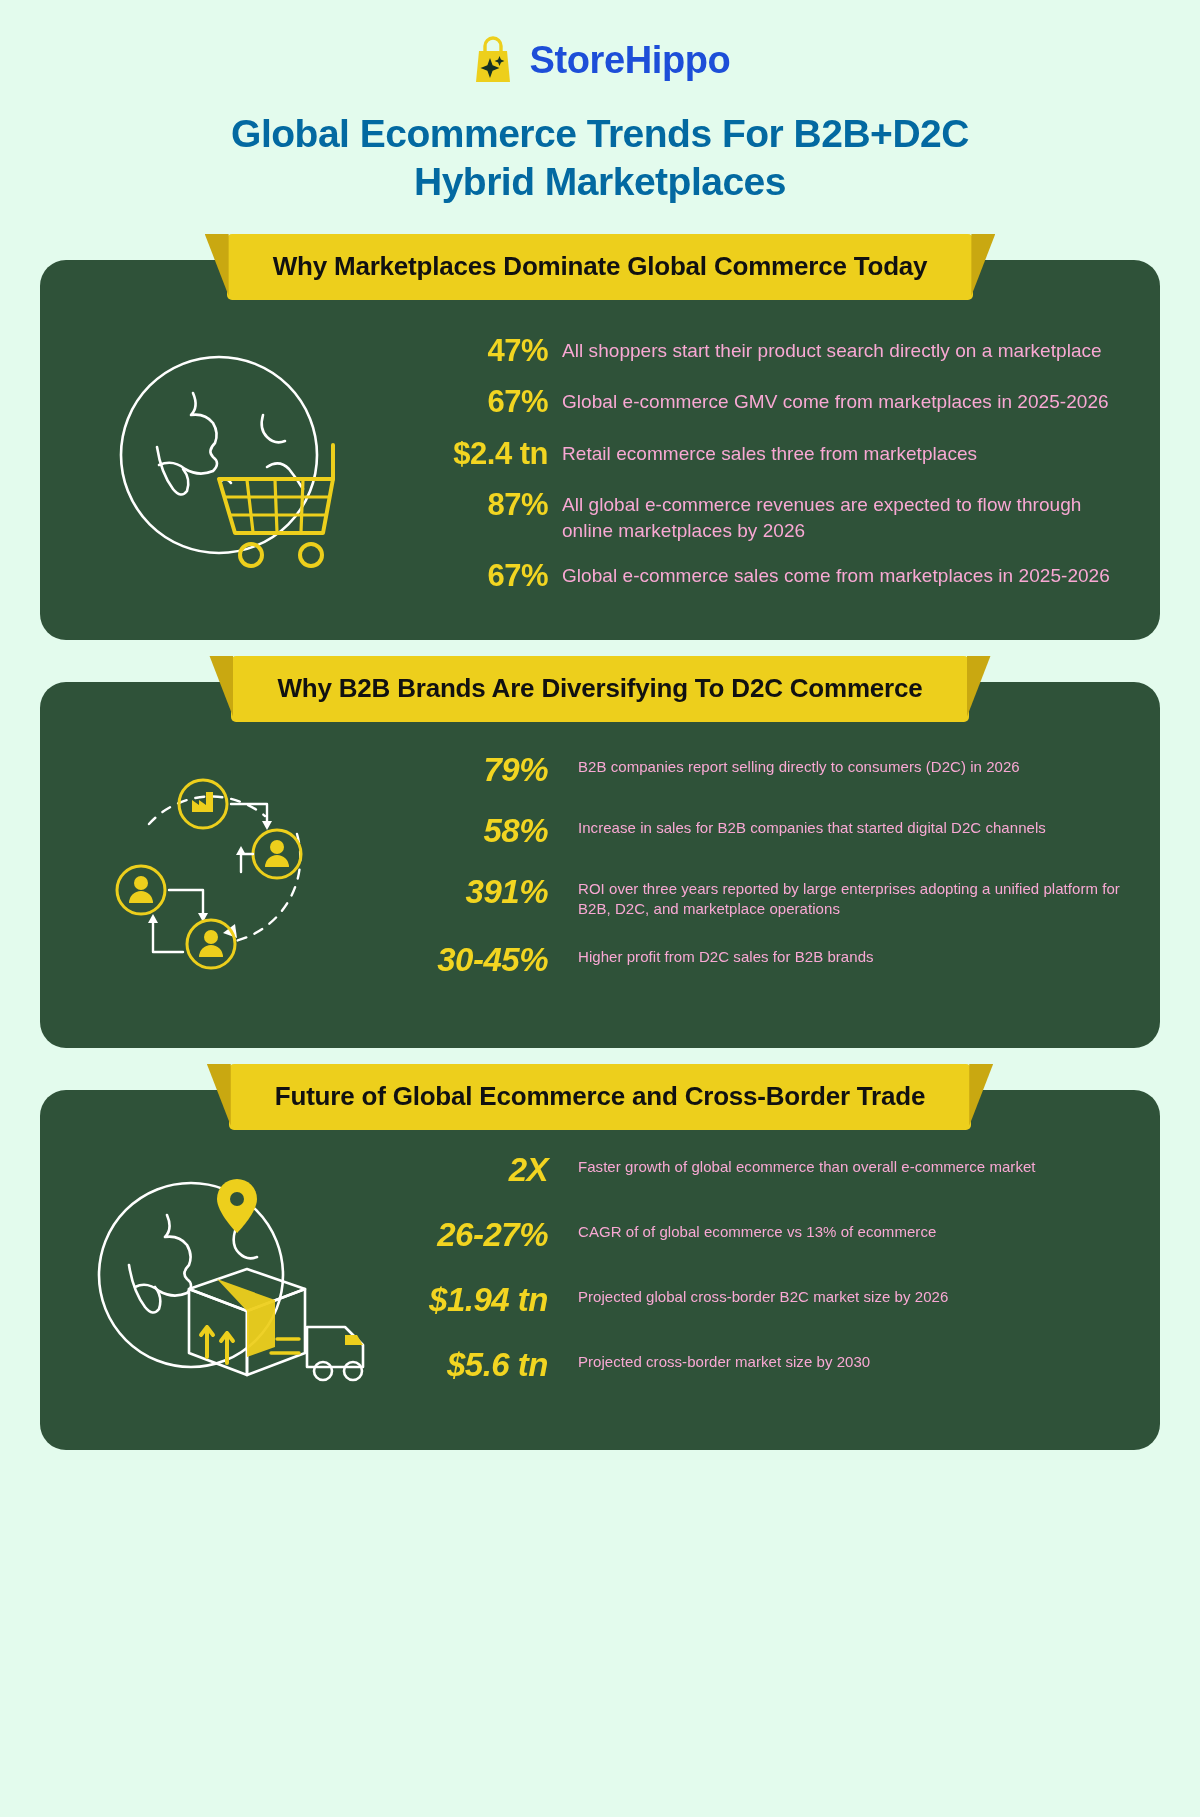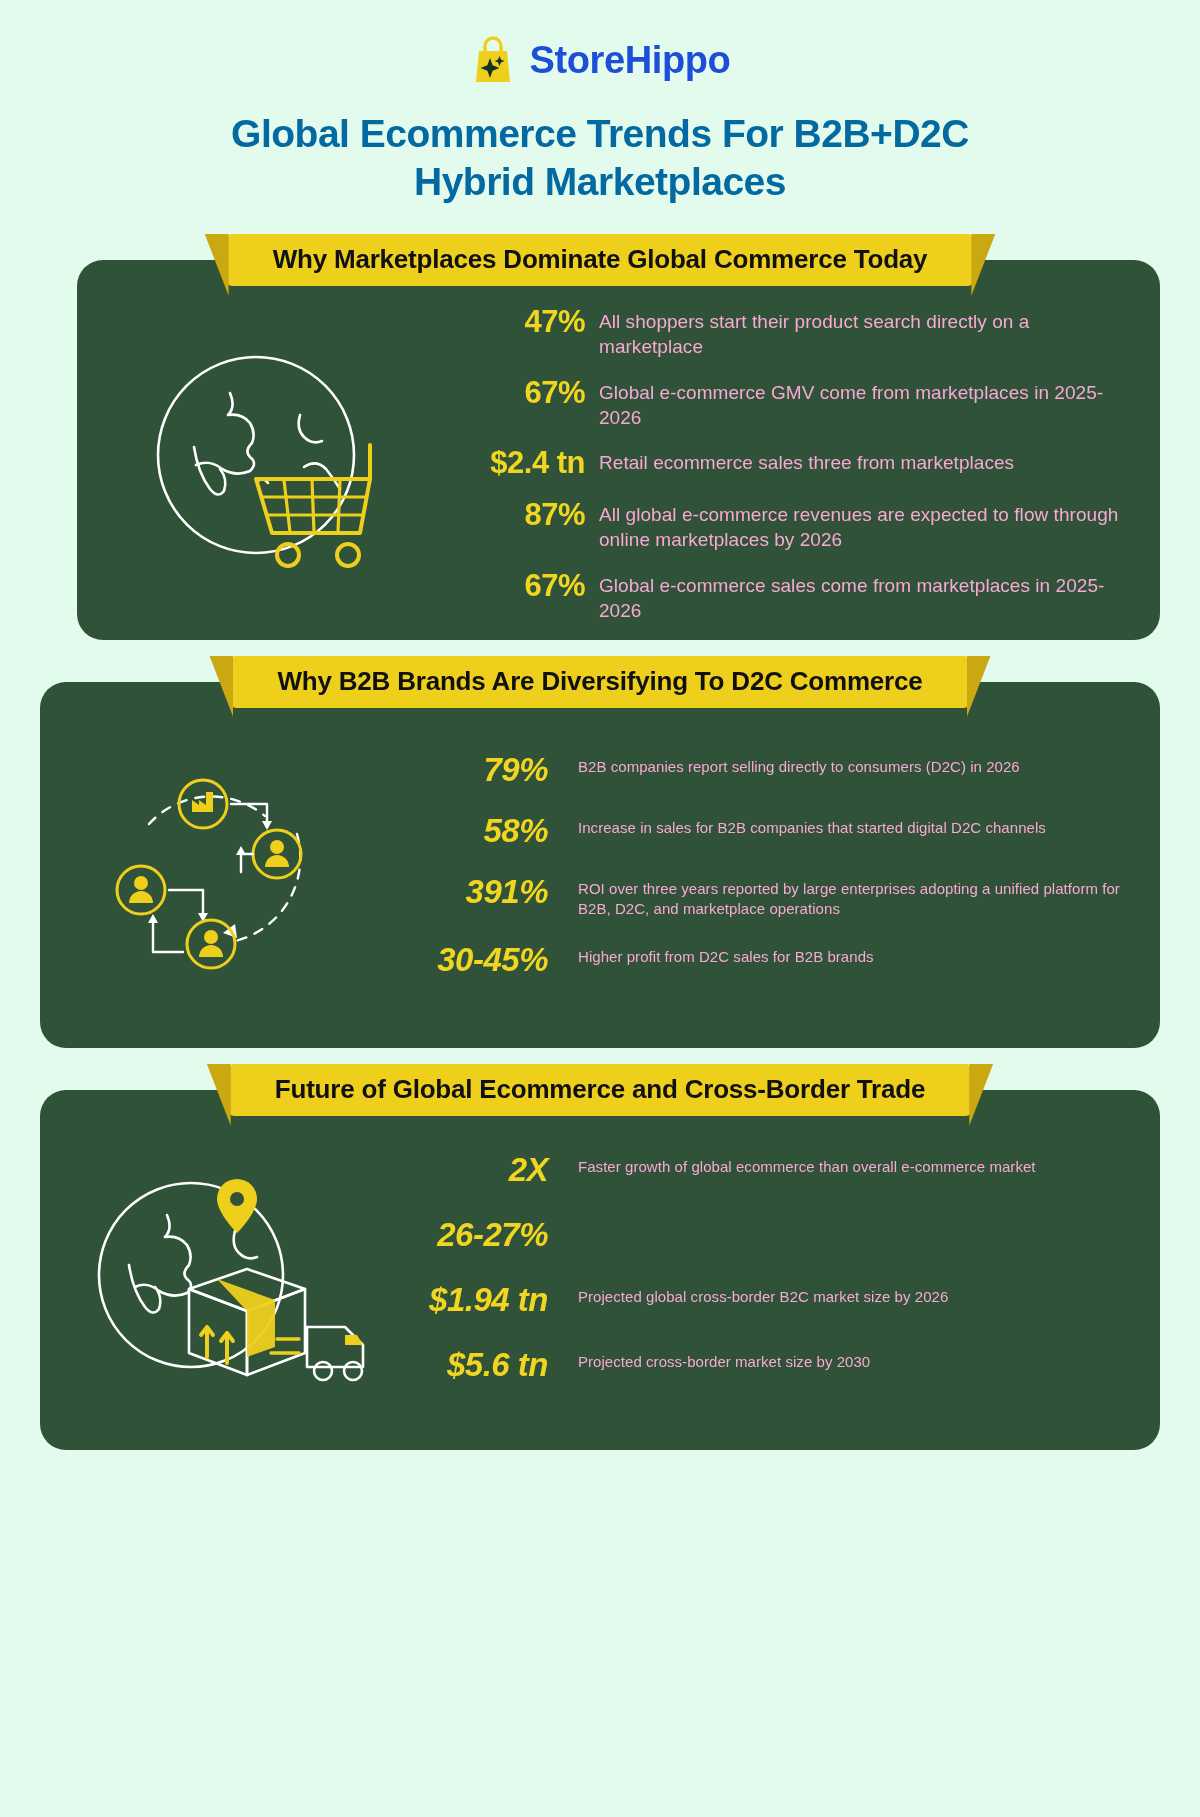--- a/index.html
+++ b/index.html
@@ -53,39 +53,39 @@
   #section-3 { margin-top: 42px; }
 
   .card {
     background: #2f5239;
     border-radius: 26px;
     position: relative;
     display: flex;
     align-items: center;
     padding: 0 26px;
   }
-  #card-1 { height: 380px; margin-left: 37px; }
+  #card-1 { height: 380px; }
   #card-2 { height: 366px; }
   #card-3 { height: 360px; }
 
   
   .banner-wrap {
     position: absolute;
     left: 0; right: 0;
     top: -26px;
     height: 62px;
     display: flex;
     justify-content: center;
     z-index: 5;
     pointer-events: none;
   }
   .banner {
     position: relative;
     background: #edcf1c;
-    height: 52px;
+    height: 66px;
     border-radius: 5px;
     display: flex;
     align-items: center;
     justify-content: center;
     padding: 6px 46px;
     pointer-events: auto;
   }
   .banner-text {
     font-size: 26px;
     font-weight: bold;
@@ -322,20 +322,21 @@
           <path d="M196 182 H218 M190 196 H218" fill="none" stroke="#edcf1c" stroke-width="3.4" stroke-linecap="round"></path>
         </svg>
       </div>
       <div class="stats" id="stats-3">
         <div class="stat-row">
           <div class="stat-value">2X</div>
           <div class="stat-desc">Faster growth of global ecommerce than overall e-commerce market</div>
         </div>
         <div class="stat-row">
           <div class="stat-value">26-27%</div>
+          <div class="stat-desc">CAGR of of global ecommerce vs 13% of ecommerce</div>
         </div>
         <div class="stat-row">
           <div class="stat-value">$1.94 tn</div>
           <div class="stat-desc">Projected global cross-border B2C market size by 2026</div>
         </div>
         <div class="stat-row">
           <div class="stat-value">$5.6 tn</div>
           <div class="stat-desc">Projected cross-border market size by 2030</div>
         </div>
       </div>

